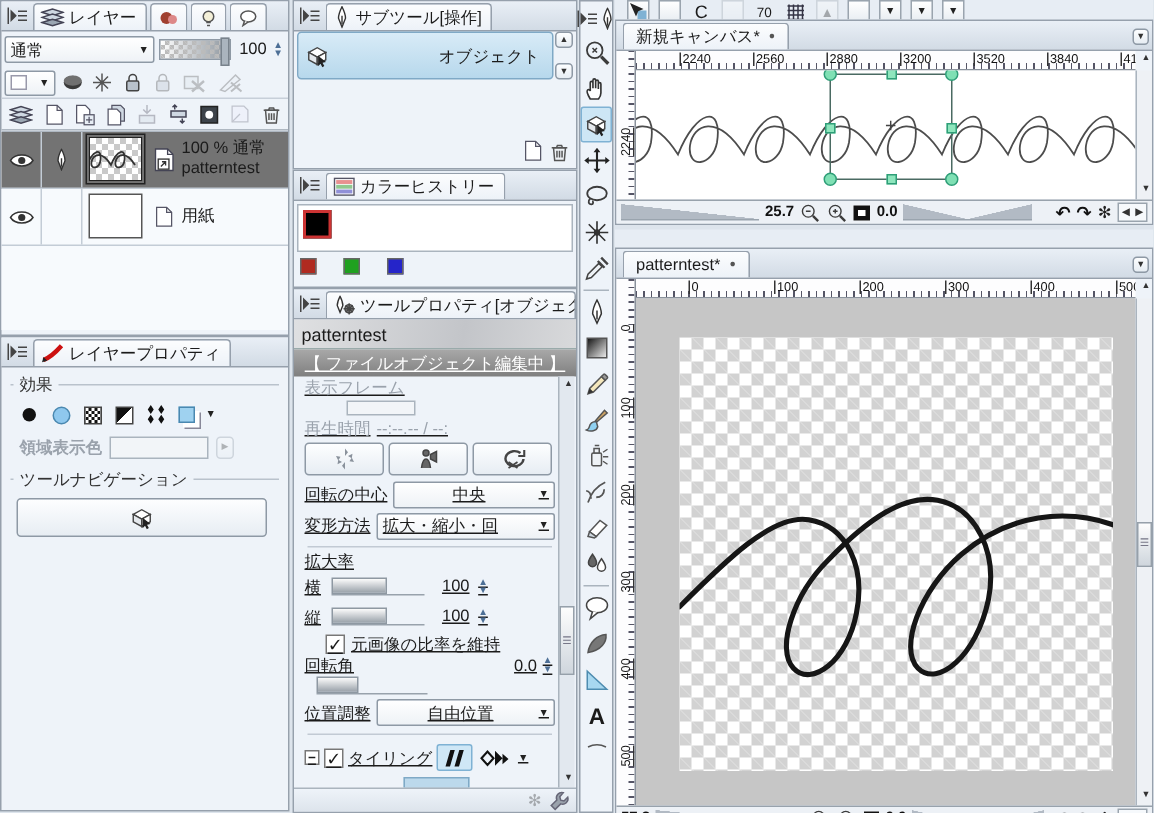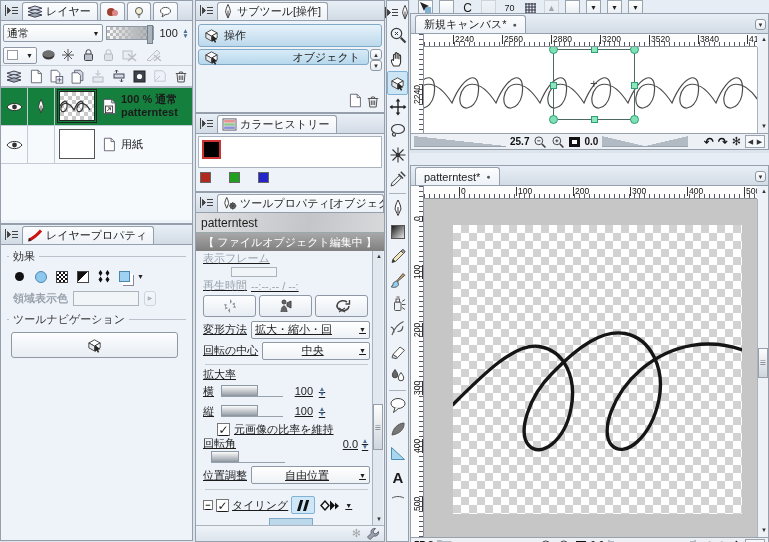--- a/index.html
+++ b/index.html
@@ -22,54 +22,54 @@
 .checker{background-color:#fff;background-image:linear-gradient(45deg,#d2d2d2 25%,transparent 25%,transparent 75%,#d2d2d2 75%),linear-gradient(45deg,#d2d2d2 25%,transparent 25%,transparent 75%,#d2d2d2 75%);background-size:16px 16px;background-position:0 0,8px 8px;}
 .checker-sm{background-color:#fff;background-image:linear-gradient(45deg,#c9c9c9 25%,transparent 25%,transparent 75%,#c9c9c9 75%),linear-gradient(45deg,#c9c9c9 25%,transparent 25%,transparent 75%,#c9c9c9 75%);background-size:8px 8px;background-position:0 0,4px 4px;}
 
 #layer-panel{left:0;top:0;width:193px;height:224px;}
 #layer-panel .blendrow{height:24px;padding:2px 2px;gap:3px;}
 #op-slider{width:52px;height:14px;border:1px solid #8e99a5;position:relative;background-color:#fff;background-image:linear-gradient(45deg,#bbb 25%,transparent 25%,transparent 75%,#bbb 75%),linear-gradient(45deg,#bbb 25%,transparent 25%,transparent 75%,#bbb 75%),linear-gradient(to right,rgba(120,130,140,0),rgba(120,130,140,.85));background-size:6px 6px,6px 6px,100% 100%;background-position:0 0,3px 3px,0 0;}
 #op-slider::after{content:"";position:absolute;right:0;top:-2px;width:4px;height:17px;background:#aab4be;border:1px solid #78828c;}
 .icrow{height:21px;padding:0 2px;gap:2px;border-bottom:1px solid #c7cfd9;}
 .layerlist{background:#f7fafd;height:133px;border-top:1px solid #aeb7c1;}
 .lrow{display:flex;align-items:stretch;height:38px;border-bottom:1px solid #c3ccd6;}
-.lrow.sel{background:#15803d;font-weight:bold;}
+.lrow.sel{background:#737373;}
 .lcell{width:27px;border-right:1px solid #c3ccd6;display:flex;align-items:center;justify-content:center;}
 .lthumb{width:36px;height:30px;margin:3px 2px 3px 4px;border:1px solid #222;outline:1px solid #222;outline-offset:1px;position:relative;overflow:hidden;}
 .lrow:not(.sel) .lthumb{outline:none;border:1px solid #555;}
 .lbadge{width:24px;display:flex;align-items:center;justify-content:center;}
 .ltxt{flex:1;font-size:11px;line-height:13px;padding-top:5px;}
 
 #prop-panel{left:0;top:224px;width:193px;height:317px;}
 .sect{display:flex;align-items:center;gap:4px;padding:4px 6px 2px 6px;color:#333;}
 .sect::after{content:"";flex:1;border-top:1px solid #b9c2cc;}
 .sect::before{content:"";width:2px;border-top:1px solid #b9c2cc;}
 .fxrow{gap:4px;padding:3px 10px;}
 .fxic{width:17px;height:15px;display:flex;align-items:center;justify-content:center;}
 .arearow{gap:5px;padding:4px 6px 2px 12px;color:#9aa2ac;font-weight:bold;}
 .areainput{width:66px;height:15px;background:#f2f5f8;border:1px solid #aab4be;}
 .navbtn{margin:3px 10px;width:167px;height:26px;display:flex;align-items:center;justify-content:center;}
 
 #subtool-panel{left:195px;top:0;width:190px;height:113px;}
 .st-group{margin:3px 2px 2px 2px;height:23px;background:linear-gradient(#e7f2fa,#bcd9ec);border:1px solid #7fa9c6;border-radius:3px;display:flex;align-items:center;gap:4px;padding:0 4px;}
 .st-itemwrap{display:flex;margin:0 2px;}
-.st-item{flex:1;height:16px;background:linear-gradient(#d8ebf7,#b7d8ec);border:1px solid #7fa9c6;border-radius:3px;display:flex;align-items:center;gap:4px;padding:0 4px;}
+.st-item{flex:1;height:32px;background:linear-gradient(#d8ebf7,#b7d8ec);border:1px solid #7fa9c6;border-radius:3px;display:flex;align-items:center;gap:4px;padding:0 4px;}
 .st-item .lbl{flex:1;text-align:right;padding-right:4px;}
 .st-scroll{width:13px;display:flex;flex-direction:column;justify-content:space-between;padding-left:1px;}
 .sbtn{width:12px;height:11px;font-size:6px;line-height:10px;text-align:center;color:#333;}
 .st-foot{position:absolute;right:4px;bottom:4px;display:flex;gap:4px;}
 
 #hist-panel{left:195px;top:113px;width:190px;height:79px;}
 .histarea{margin:2px;height:32px;background:#fff;border:1px solid #aab4be;position:relative;}
 .cur-swatch{position:absolute;left:3px;top:3px;width:19px;height:19px;border:2px solid #c33;}
 .histsw{position:absolute;width:11px;height:11px;border:1px solid #666;}
 
 #tp-panel{left:195px;top:192px;width:190px;height:350px;}
 .tp-title{height:20px;background:linear-gradient(100deg,#dfe0e2,#c3c5c9 60%,#d8d9db);border-bottom:1px solid #9aa;display:flex;align-items:center;padding:0 5px;font-size:12px;}
-.tp-banner{height:18px;background:linear-gradient(#a8a8a8,#7f7f7f);color:#fff;display:flex;align-items:center;justify-content:center;font-size:11px;}
+.tp-banner{height:18px;background:linear-gradient(#a8a8a8,#7f7f7f);color:#fff;display:flex;align-items:center;justify-content:center;font-size:11px;text-decoration:underline;}
 .tp-body{position:absolute;left:0;top:58px;bottom:16px;right:12px;overflow:hidden;padding:1px 2px 0 7px;text-decoration:underline;}
 .tpr{display:flex;align-items:center;gap:4px;}
 .gray{color:#9aa2ac;}
 .slider{position:relative;width:62px;height:12px;border-bottom:1px solid #98a2ac;}
 .slider .fill{position:absolute;left:0;bottom:0;height:11px;width:60%;background:linear-gradient(#fbfbfb,#9aa2aa);border:1px solid #8e98a2;}
 .num{width:26px;text-align:right;font-size:11px;}
 .hsep{border-top:1px solid #c2cad4;margin:3px 2px;}
 .tp-scrollbar{position:absolute;top:58px;bottom:16px;right:1px;width:11px;background:#e2e8ef;border-left:1px solid #aab4be;}
 .tp-thumb{position:absolute;left:0;right:0;top:56%;height:46px;background:linear-gradient(#fdfdfd,#cfd6dd);border:1px solid #96a0aa;display:flex;align-items:center;justify-content:center;color:#778;font-size:7px;line-height:3px;}
 .tp-foot{position:absolute;left:0;right:0;bottom:0;height:16px;border-top:1px solid #aab4be;background:linear-gradient(#eef3f9,#dde4ec);display:flex;align-items:center;justify-content:flex-end;gap:5px;padding:0 4px;}
@@ -421,31 +421,20 @@
     <div class="tab">
       <span class="ic">
           <svg width="12" height="15" viewBox="0 0 12 16">
             <path d="M6 .5c1.6 3.2 2.5 6 2.5 8.2L6 15 3.5 8.7C3.5 6.5 4.4 3.7 6 .5z" fill="#fff" stroke="#333"></path>
             <path d="M6 7v6" stroke="#333"></path>
           </svg>
         </span>
       <span>サブツール[操作]</span>
     </div>
   </div>
-  <div class="st-group">
-    <span class="ic">
-        <svg width="17" height="17" viewBox="0 0 18 18">
-          <path d="M3 6.3 9 3l6 3.3L9 9.6z" fill="#fff" stroke="#444"></path>
-          <path d="M3 6.3v5.2L9 14.8V9.6z" fill="#e4e8ec" stroke="#444"></path>
-          <path d="M15 6.3v5.2L9 14.8V9.6z" fill="#fff" stroke="#444"></path>
-          <path d="M9.6 8.6l5.6 4.5-2.5.4 1.3 2.4-1.4.8-1.3-2.4-1.7 1.7z" fill="#222"></path>
-        </svg>
-      </span>
-    <span>操作</span>
-  </div>
   <div class="st-itemwrap">
     <div class="st-item">
       <span class="ic">
           <svg width="17" height="17" viewBox="0 0 18 18">
             <path d="M3 6.3 9 3l6 3.3L9 9.6z" fill="#fff" stroke="#444"></path>
             <path d="M3 6.3v5.2L9 14.8V9.6z" fill="#e4e8ec" stroke="#444"></path>
             <path d="M15 6.3v5.2L9 14.8V9.6z" fill="#fff" stroke="#444"></path>
             <path d="M9.6 8.6l5.6 4.5-2.5.4 1.3 2.4-1.4.8-1.3-2.4-1.7 1.7z" fill="#222"></path>
           </svg>
         </span>
@@ -562,30 +551,30 @@
           <span>
             <svg width="18" height="16" viewBox="0 0 18 16" stroke="#444" fill="none">
               <path d="M14 4a6 5 0 1 0 2 4" stroke-width="1.6"></path>
               <path d="M16.5 2v4h-4" stroke-width="1.4"></path>
               <path d="M6 10l6 4M12 10l-6 4" stroke-width="1.2"></path>
             </svg>
           </span>
         </span>
     </div>
     <div class="tpr" style="height:21px">
+      <span>回転の中心</span>
+      <div class="dd" style="flex:1">
+        <span style="margin:0 auto">中央</span>
+          <i class="ar">▼</i>
+      </div>
+    </div>
+    <div class="tpr" style="height:21px">
       <span>変形方法</span>
       <div class="dd" style="flex:1">
         <span style="overflow:hidden;white-space:nowrap">拡大・縮小・回</span>
-          <i class="ar">▼</i>
-      </div>
-    </div>
-    <div class="tpr" style="height:21px">
-      <span>回転の中心</span>
-      <div class="dd" style="flex:1">
-        <span style="margin:0 auto">中央</span>
           <i class="ar">▼</i>
       </div>
     </div>
     <div class="hsep"></div>
     <div class="tpr" style="height:13px">
         <span>拡大率</span>
       </div>
     <div class="tpr" style="height:20px">
       <span style="width:14px">横</span>
       <span class="slider">

